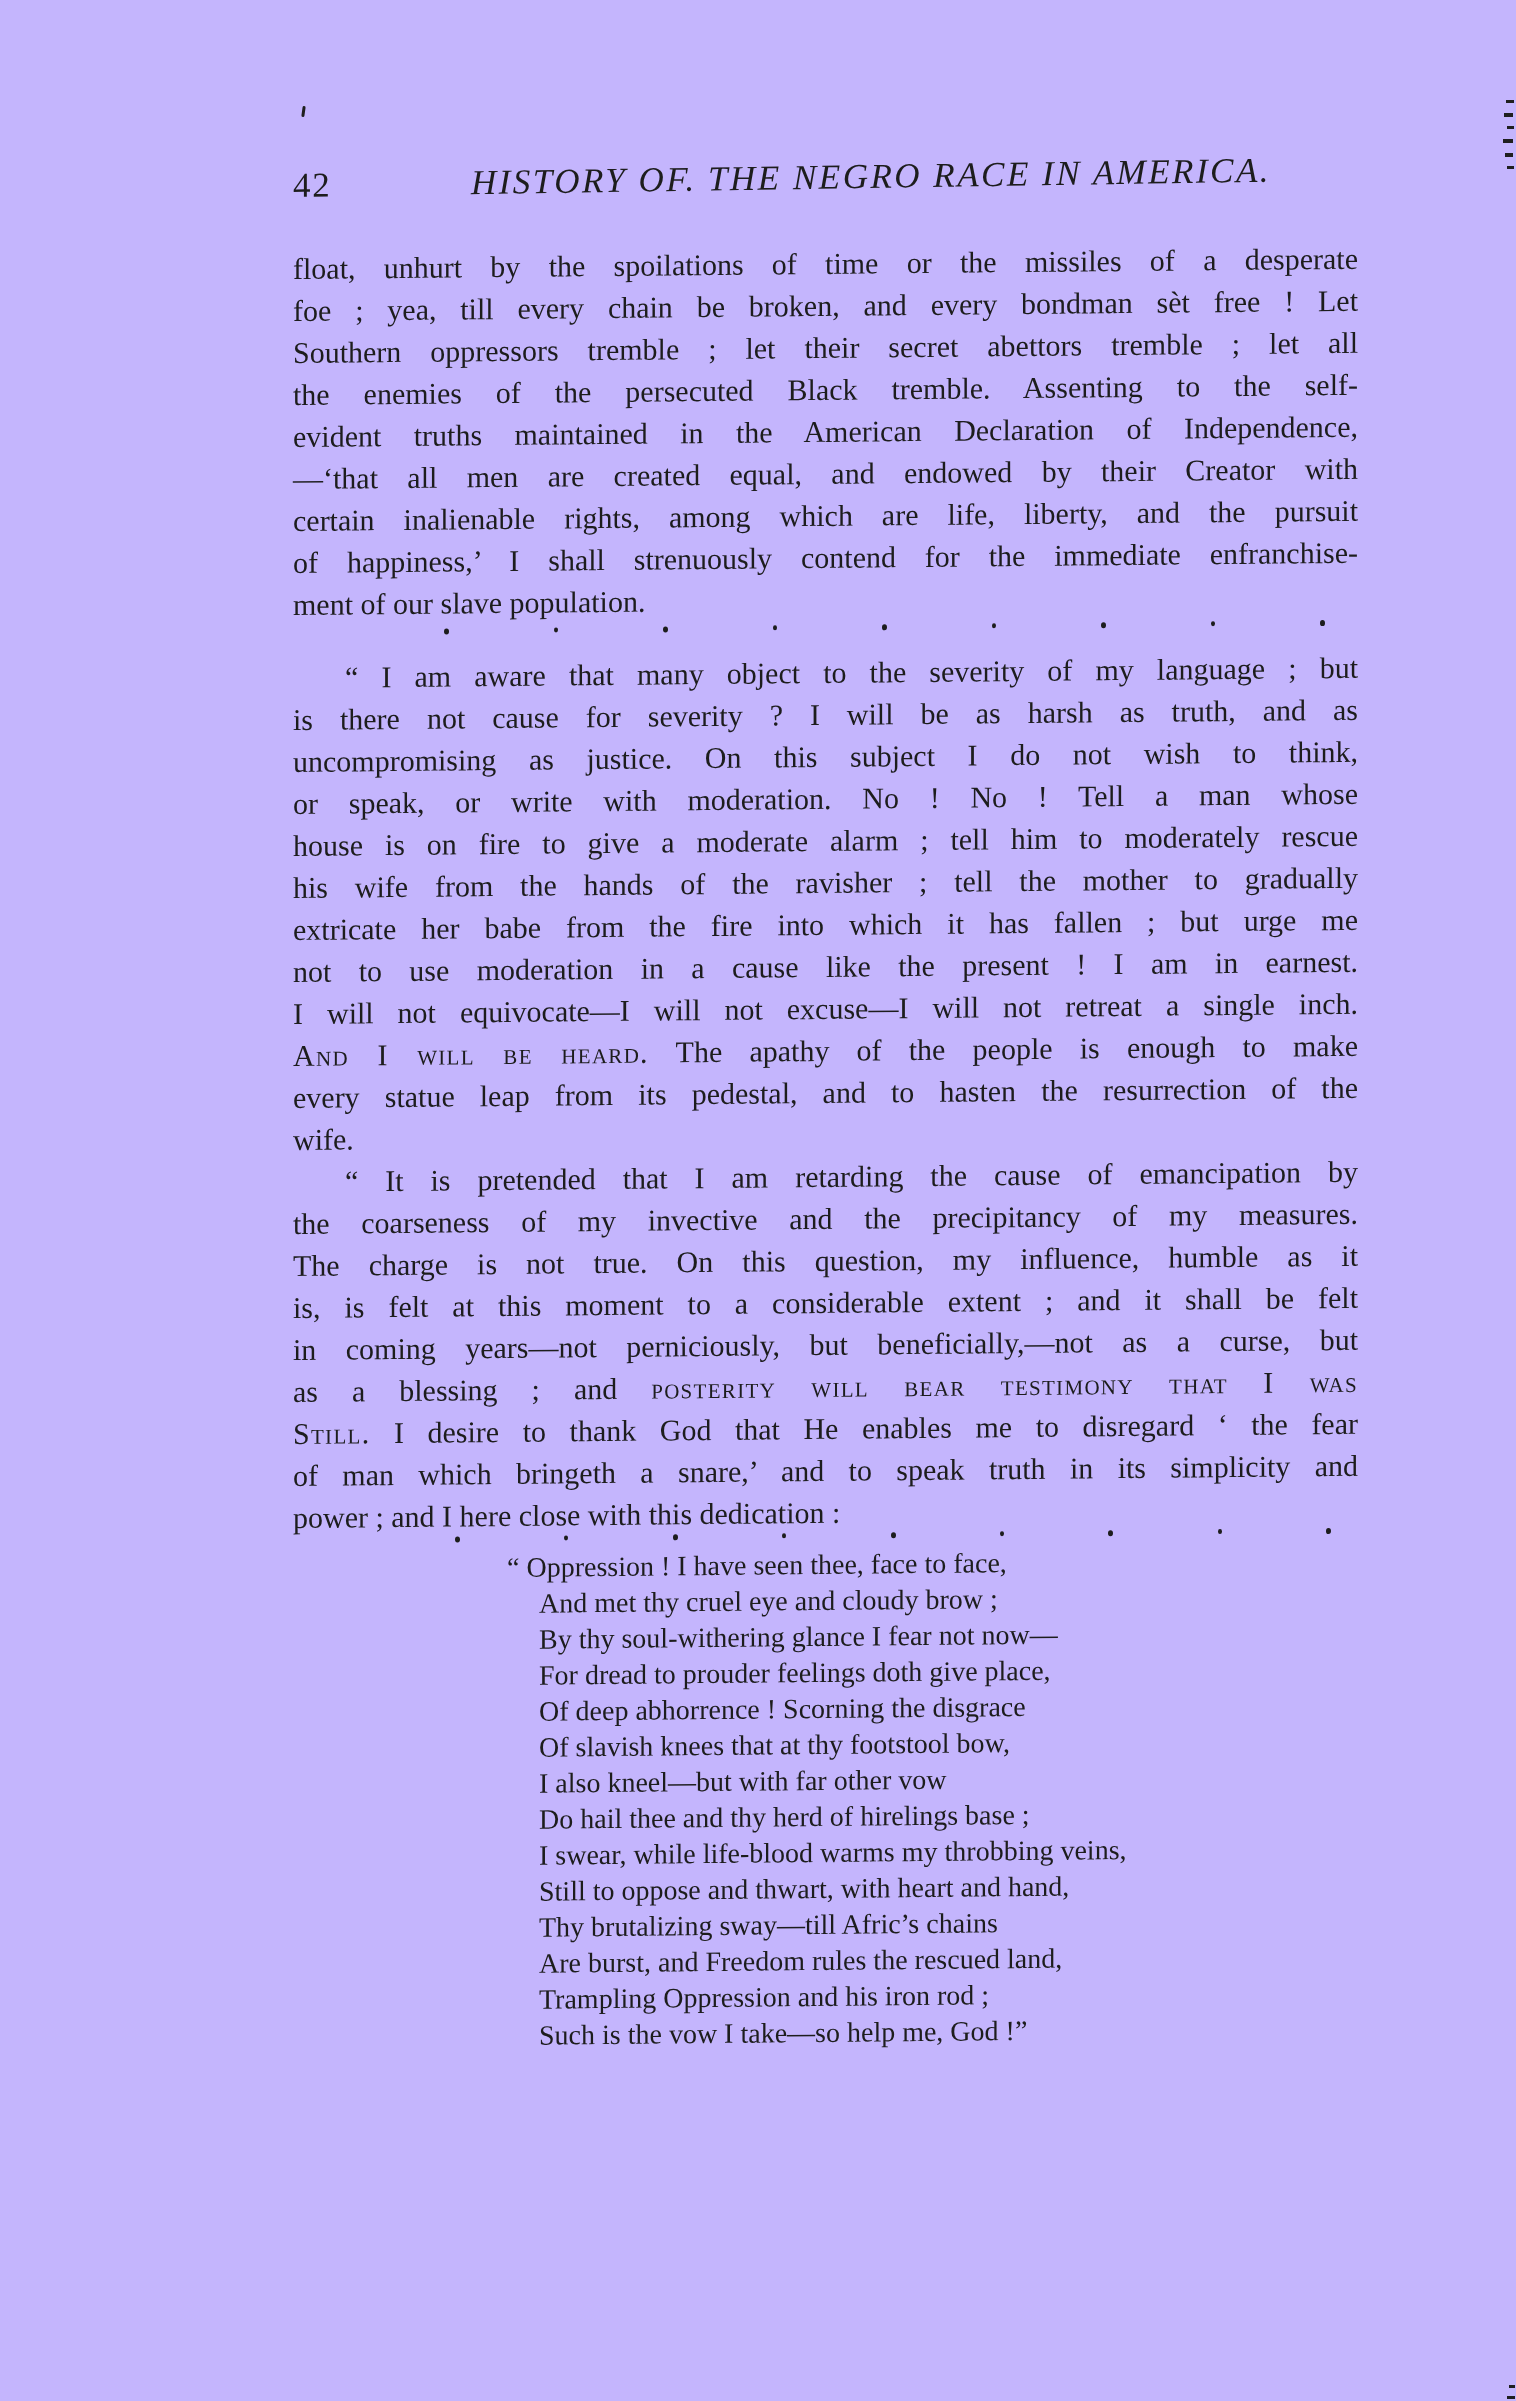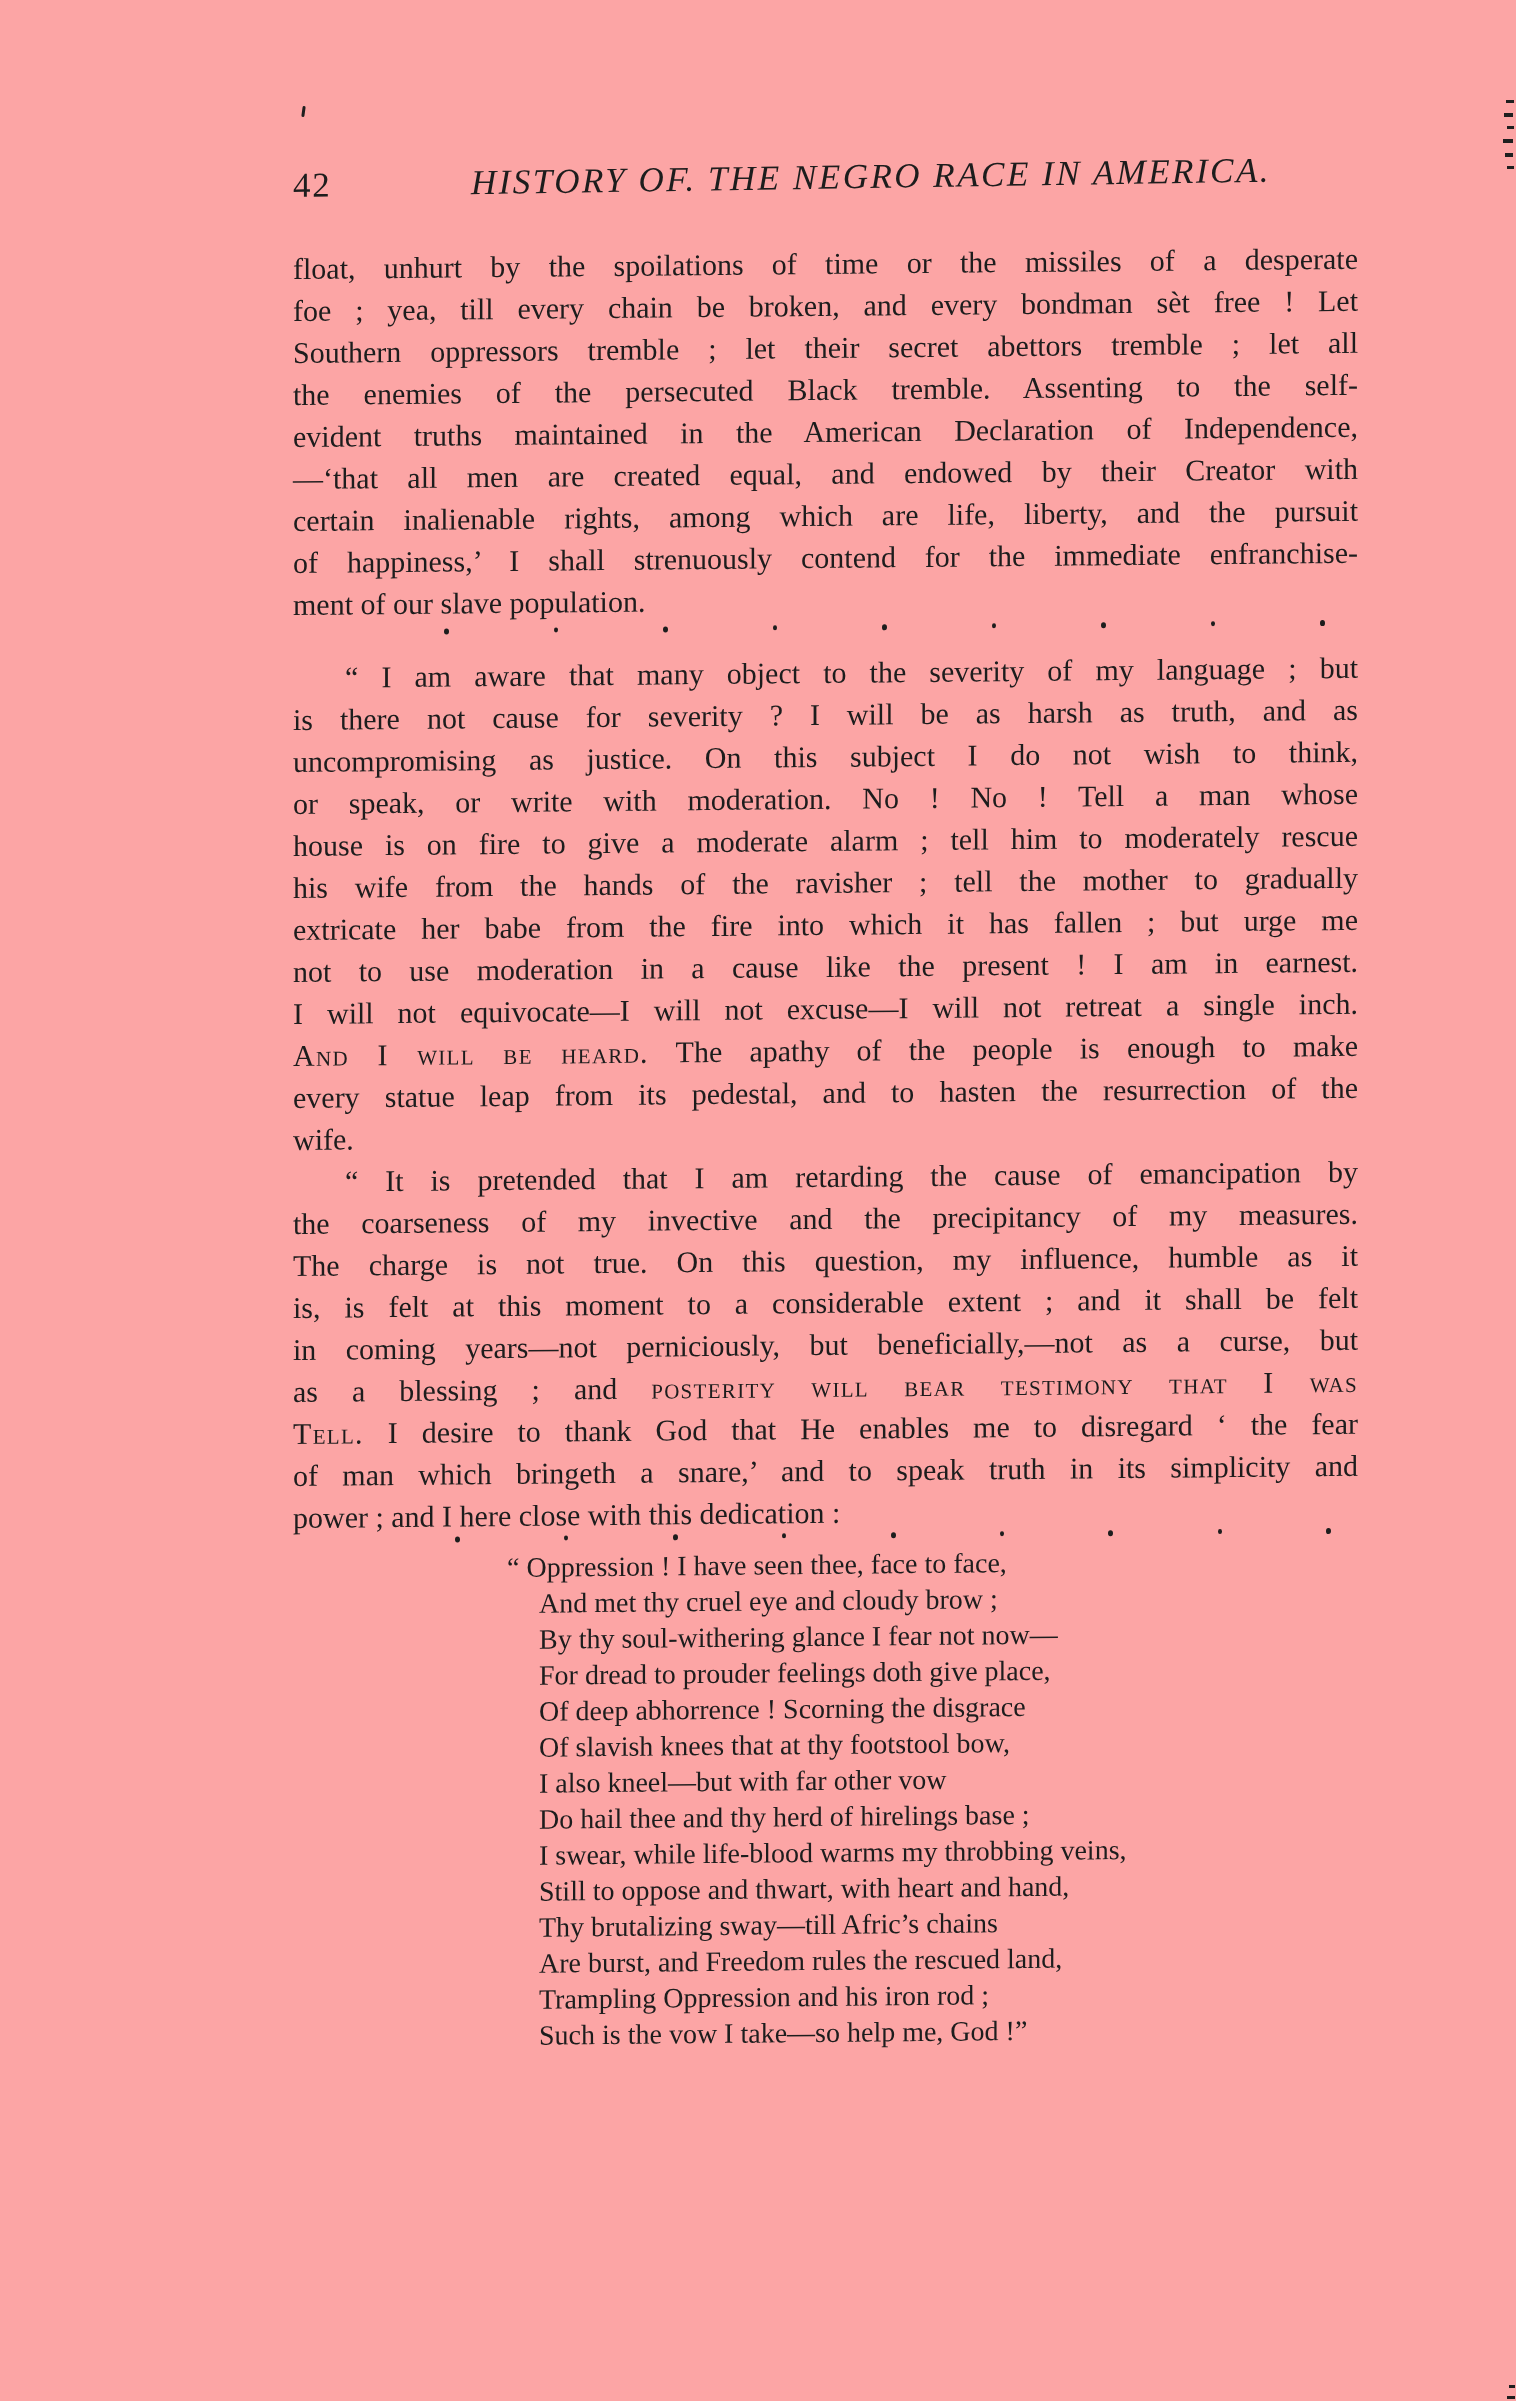--- a/index.html
+++ b/index.html
@@ -3,21 +3,21 @@
 <meta charset="utf-8">
 <style>
   html,body{margin:0;padding:0;}
   body{
     width:1517px;height:2401px;
     background:#ffffff;
     font-family:"Liberation Serif", serif;
     position:relative;
     overflow:hidden;
   }
-  .page{position:absolute;inset:0;background:#fca5a5;}
+  .page{position:absolute;inset:0;background:#c4b5fd;}
   
   .page-inner{
     position:absolute;left:293px;top:147px;width:1065px;
     transform:skewY(-0.55deg);
     transform-origin:0 0;
     color:#1d1d1d;
   }
   .header{
     display:flex;align-items:baseline;
     line-height:44px;margin-top:17px;
@@ -118,21 +118,21 @@
         <div class="line"><span>every statue leap from its pedestal, and to hasten the resurrection of the</span></div>
         <div class="line last"><span>wife.</span></div>
       </div>
       <div class="paragraph p3">
         <div class="line indent"><span>“ It is pretended that I am retarding the cause of emancipation by</span></div>
         <div class="line"><span>the coarseness of my invective and the precipitancy of my measures.</span></div>
         <div class="line"><span>The charge is not true. On this question, my influence, humble as it</span></div>
         <div class="line"><span>is, is felt at this moment to a considerable extent ; and it shall be felt</span></div>
         <div class="line"><span>in coming years—not perniciously, but beneficially,—not as a curse, but</span></div>
         <div class="line"><span>as a blessing ; and </span><span class="sc">posterity will bear testimony that I was</span></div>
-        <div class="line"><span class="sc">Tell.</span><span> I desire to thank God that He enables me to disregard ‘ the fear</span></div>
+        <div class="line"><span class="sc">Still.</span><span> I desire to thank God that He enables me to disregard ‘ the fear</span></div>
         <div class="line"><span>of man which bringeth a snare,’ and to speak truth in its simplicity and</span></div>
         <div class="line last"><span>power ; and I here close with this dedication :</span></div>
       </div>
       <div class="dots-row sep2">
         <span class="dot"></span>
         <span class="dot"></span>
         <span class="dot"></span>
         <span class="dot"></span>
         <span class="dot"></span>
         <span class="dot"></span>

